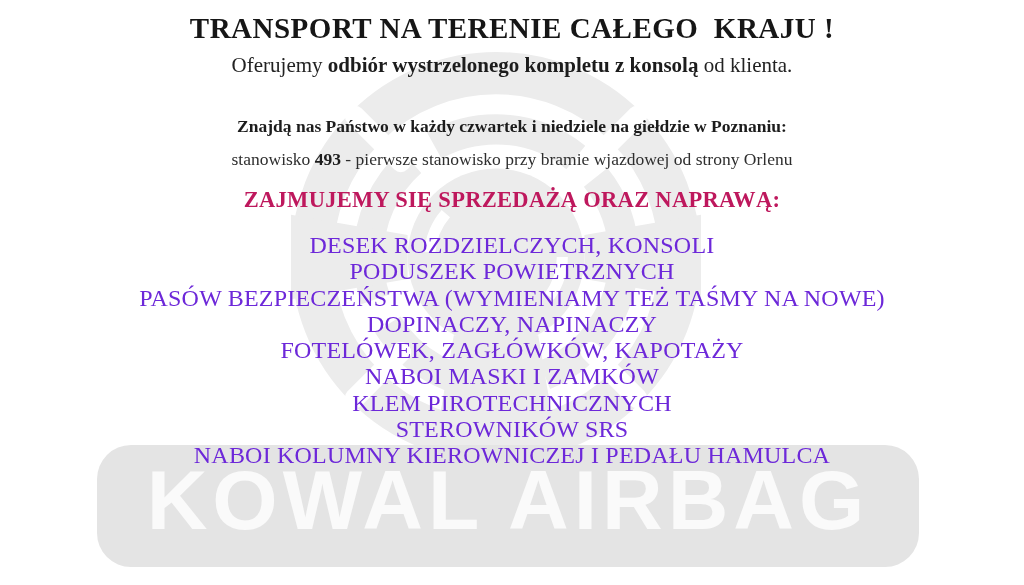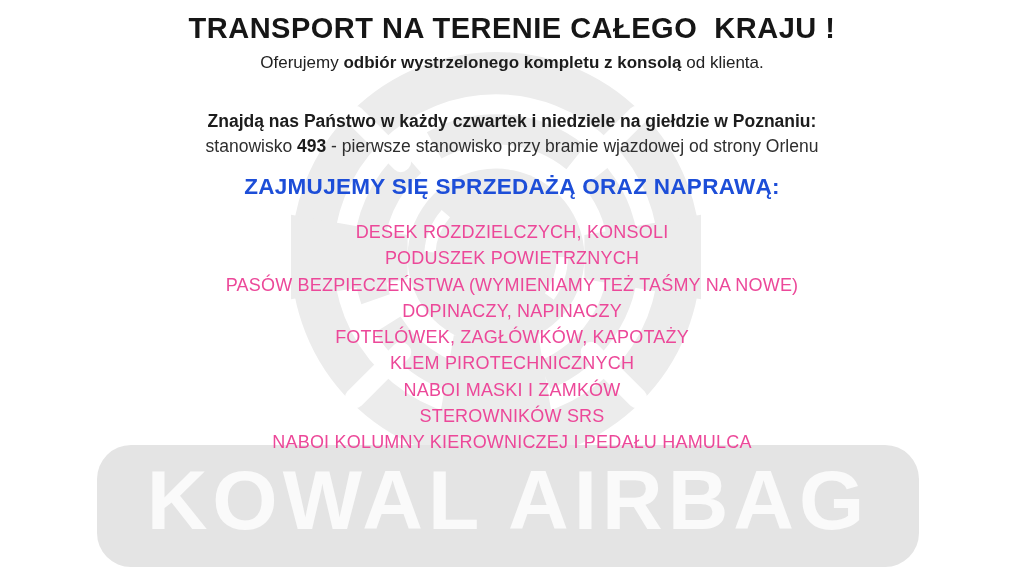--- a/index.html
+++ b/index.html
@@ -14,37 +14,37 @@
     position:absolute;left:97px;top:445px;width:822px;height:122px;z-index:2;
     background:#e4e4e4;border-radius:34px;
     display:flex;align-items:center;justify-content:center;overflow:hidden;
   }
   .brand{
     color:#fafafa;font-weight:bold;font-size:84px;letter-spacing:5px;
     white-space:nowrap;line-height:1;transform:translateY(-6px);
     font-family:"Liberation Sans",sans-serif;
   }
   
-  .content{position:relative;z-index:3;text-align:center;color:#1f1f1f;padding-top:10px;}
+  .content{position:relative;z-index:3;text-align:center;color:#1f1f1f;padding-top:10px;font-family:Liberation Serif, serif;}
   h1{
     font-size:29px;font-weight:bold;letter-spacing:0.5px;margin:2px 0 8px 0;
     color:#161616;white-space:pre;
   }
-  .subtitle{font-size:17px;margin:0;color:#222222;}
+  .subtitle{font-size:21px;margin:0;color:#222222;}
   .schedule{margin-top:36px;font-size:17.5px;line-height:25px;color:#2e2e2e;}
-  .schedule p{margin:0;text-align:center;}
+  .schedule p{margin:8px;text-align:center;}
   .schedule .lead{font-weight:bold;color:#1c1c1c;}
   b{font-weight:bold;color:#1c1c1c;}
   h2{
-    font-size:22.5px;font-weight:bold;letter-spacing:0.3px;color:#1d4ed8;
+    font-size:22.5px;font-weight:bold;letter-spacing:0.3px;color:#be185d;
     margin:15px 0 0 0;
   }
   .services{
     list-style:none;margin:19px 0 0 0;padding:0;
-    font-size:18px;line-height:26.3px;color:#ec4899;letter-spacing:0.2px;
+    font-size:24px;line-height:26.3px;color:#6d28d9;letter-spacing:0.2px;
   }
   .cta{font-size:24px;font-weight:bold;color:#141414;margin:13px 0 0 0;}
 </style>
 </head>
 <body>
 
 <div class="page">
 
   <svg class="logo" viewBox="0 0 420 420" aria-hidden="true">
     <g fill="none" stroke="#ececec">
@@ -88,21 +88,21 @@
     </div>
 
     <h2>ZAJMUJEMY SIĘ SPRZEDAŻĄ ORAZ NAPRAWĄ:</h2>
 
     <ul class="services">
       <li>DESEK ROZDZIELCZYCH, KONSOLI</li>
       <li>PODUSZEK POWIETRZNYCH</li>
       <li>PASÓW BEZPIECZEŃSTWA (WYMIENIAMY TEŻ TAŚMY NA NOWE)</li>
       <li>DOPINACZY, NAPINACZY</li>
       <li>FOTELÓWEK, ZAGŁÓWKÓW, KAPOTAŻY</li>
+      <li>NABOI MASKI I ZAMKÓW</li>
       <li>KLEM PIROTECHNICZNYCH</li>
-      <li>NABOI MASKI I ZAMKÓW</li>
       <li>STEROWNIKÓW SRS</li>
       <li>NABOI KOLUMNY KIEROWNICZEJ I PEDAŁU HAMULCA</li>
     </ul>
 
 
   </div>
 </div>
 
 </body></html>

